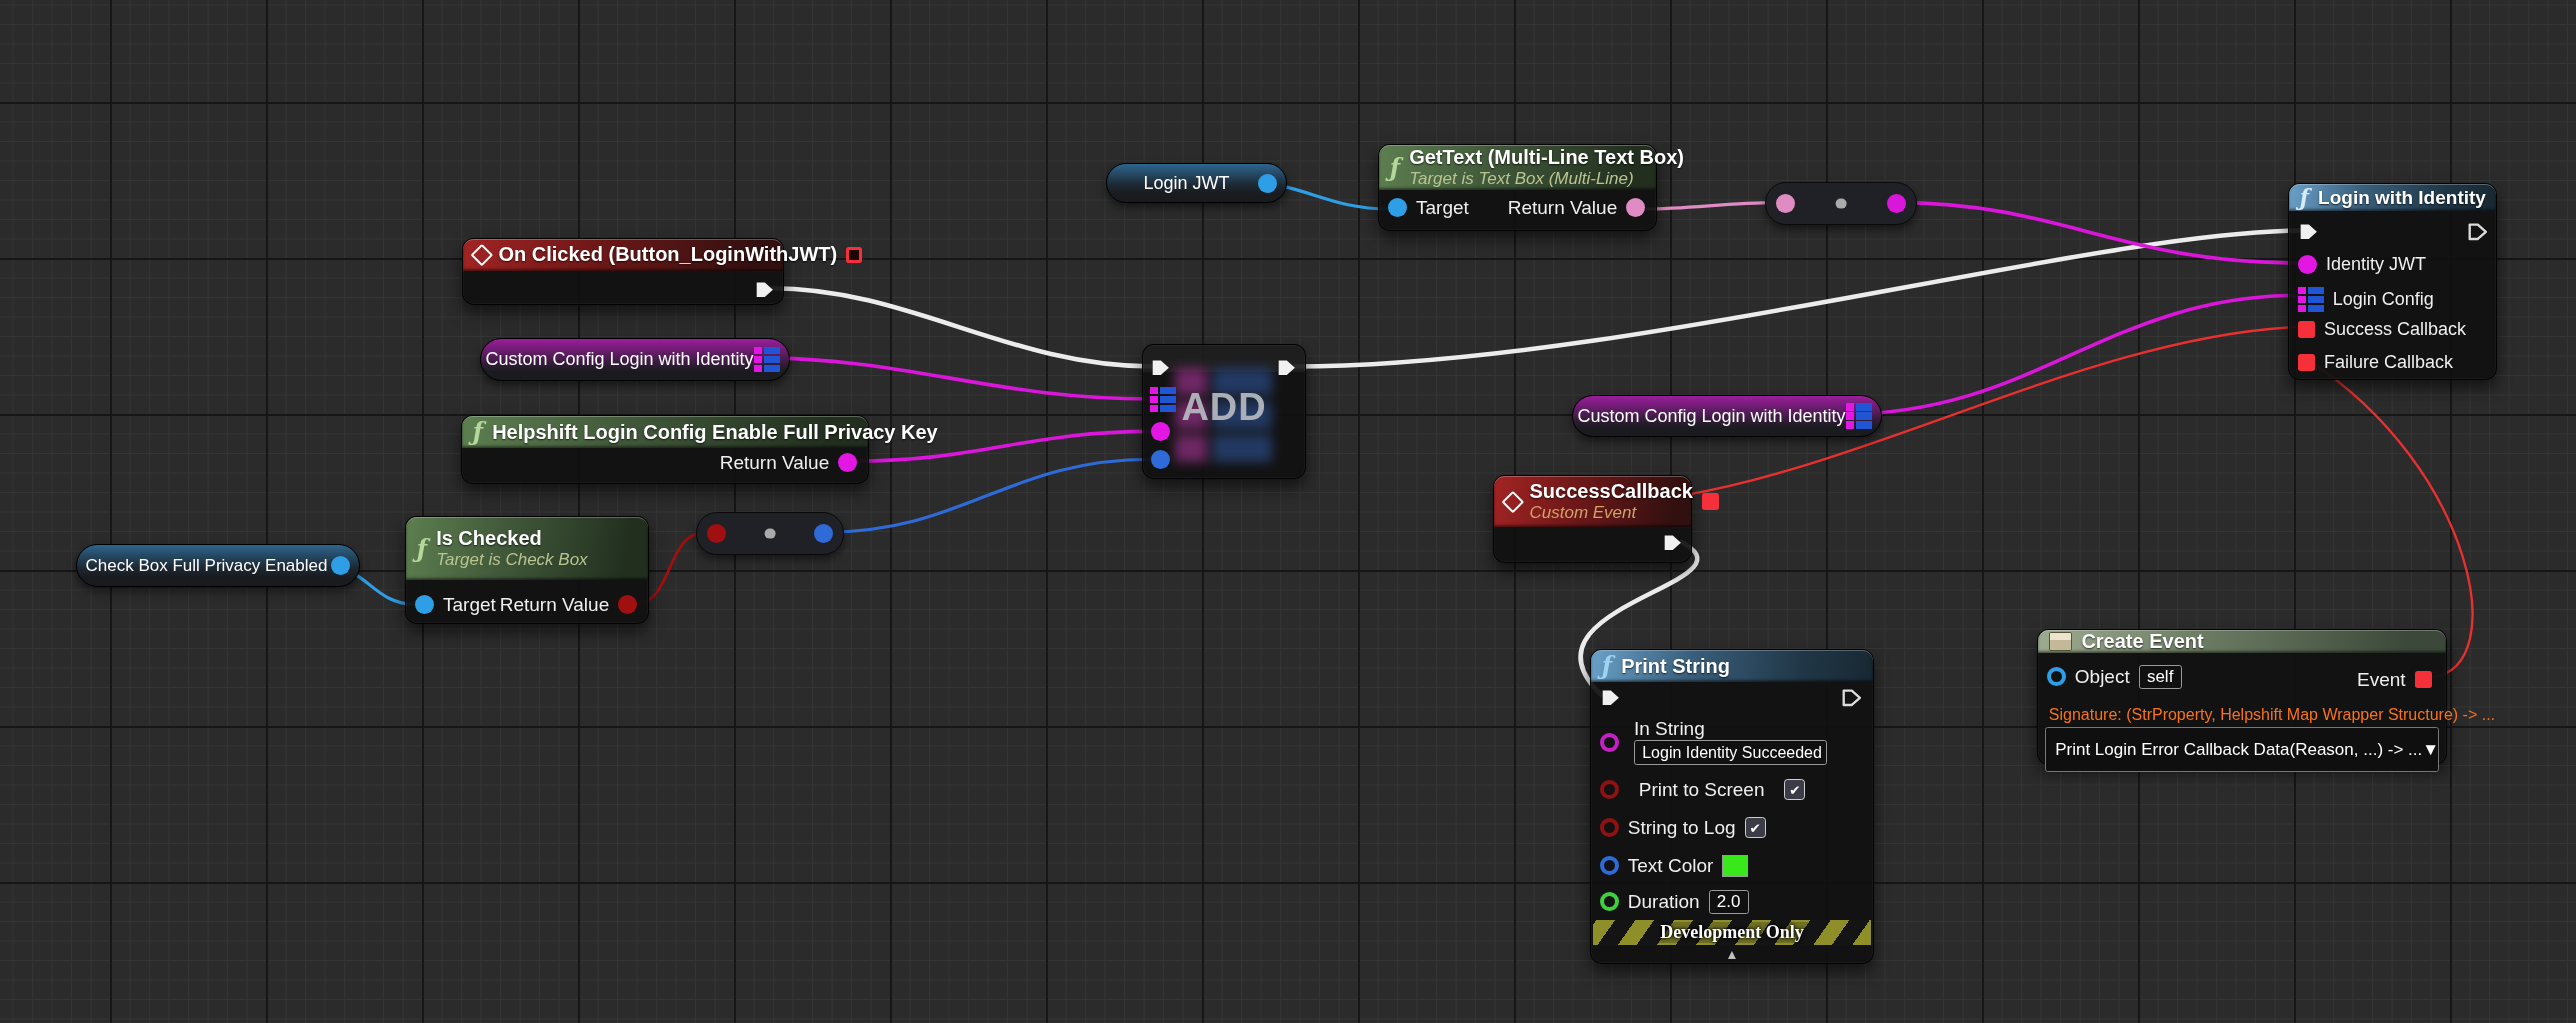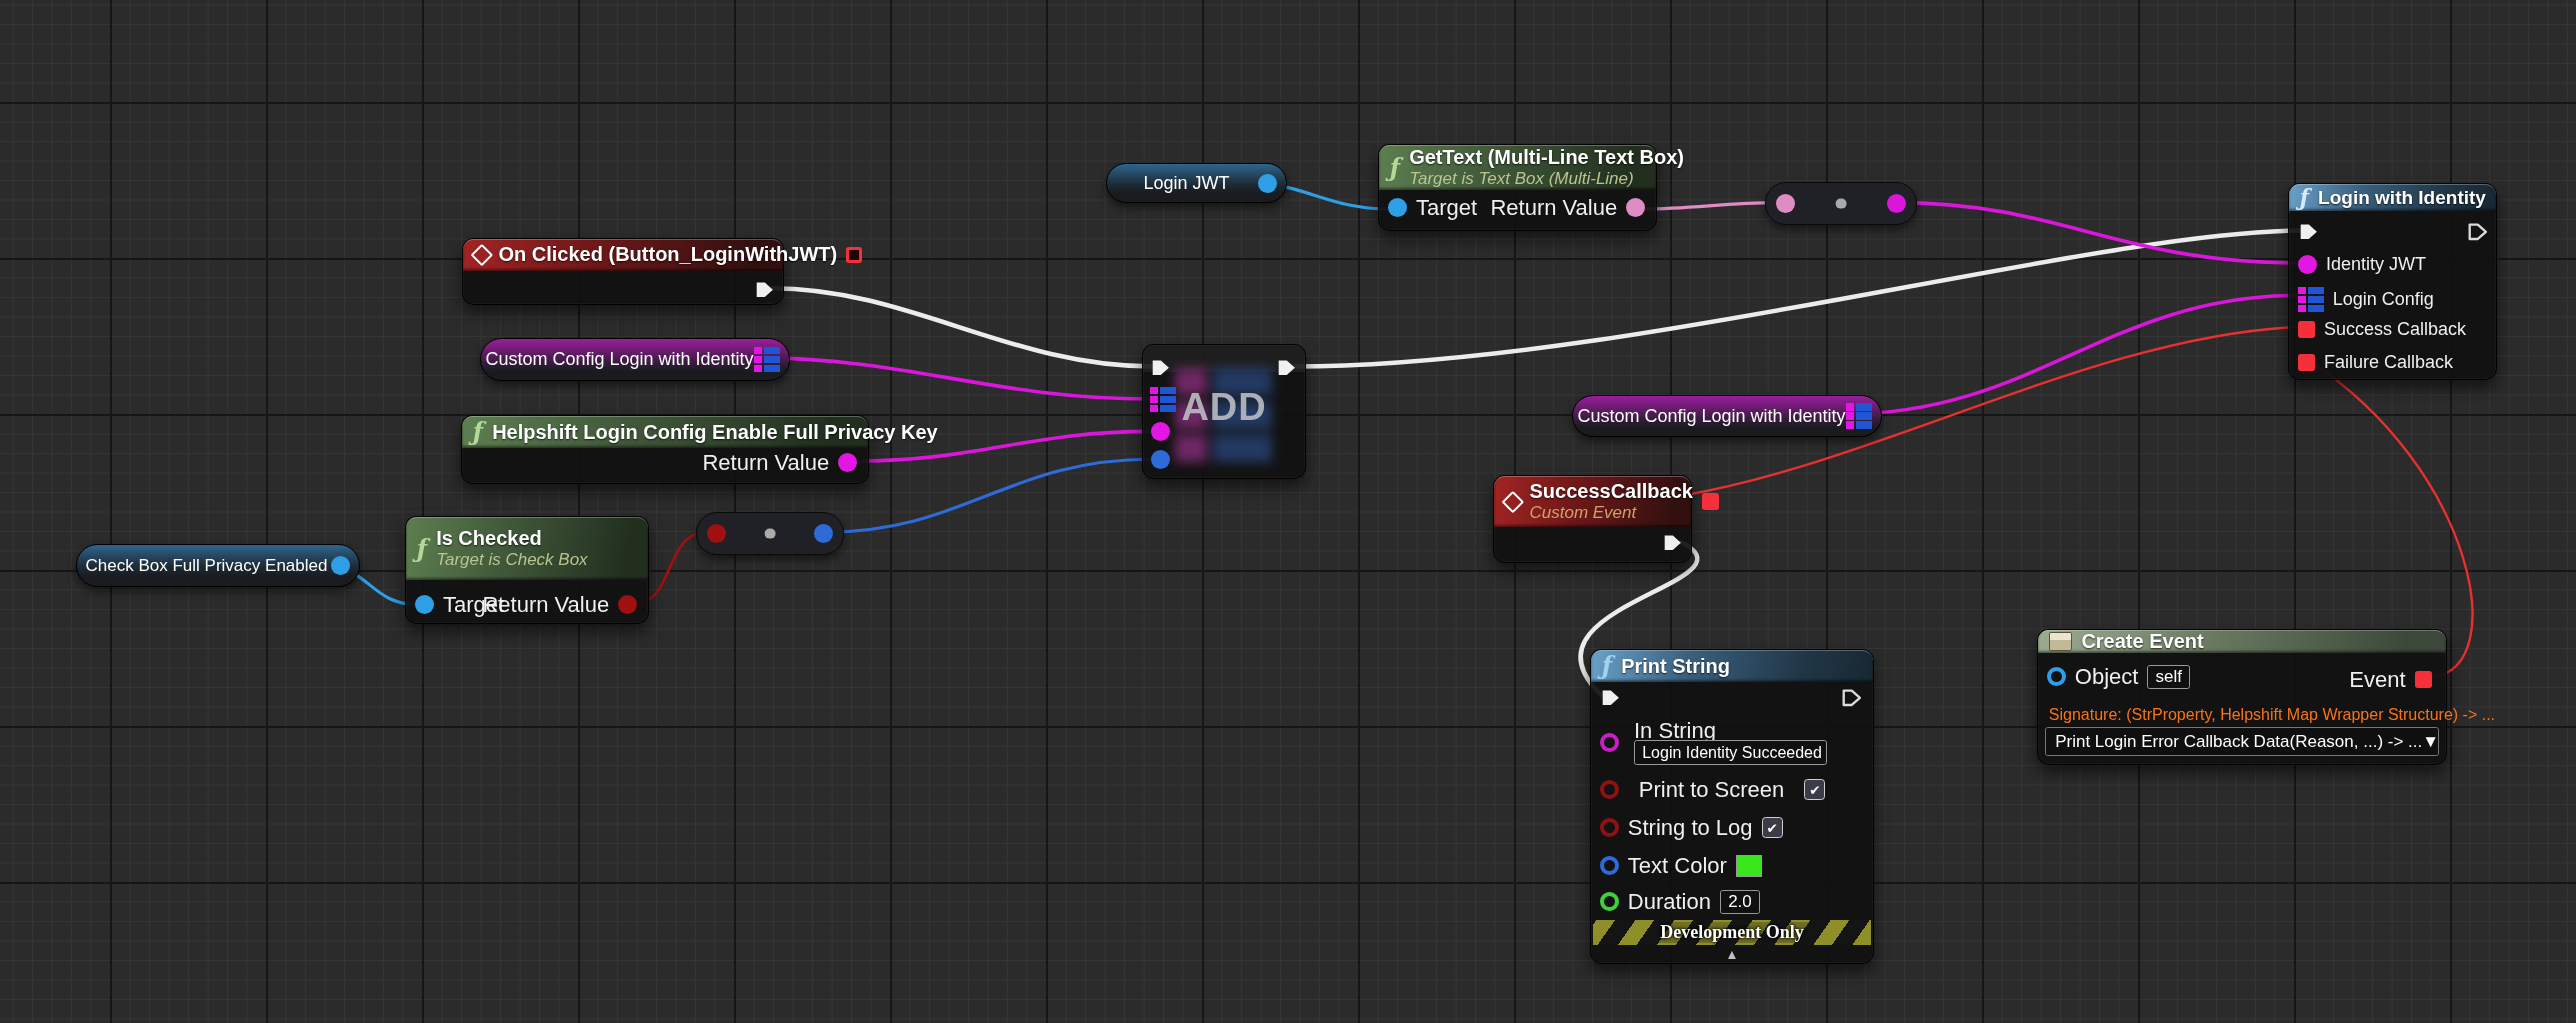--- a/index.html
+++ b/index.html
@@ -25,21 +25,21 @@
   .title{font-size:20px;font-weight:bold;color:#fff;text-shadow:0 0.9px 1.8px rgba(0,0,0,.7);white-space:nowrap;}
   .sub{font-size:17px;font-style:italic;white-space:nowrap;}
   .greenh .sub{color:#b9c492;} .redh .sub{color:#cfa36a;}
   .hcol{display:flex;flex-direction:column;line-height:1.18;}
   .ficon{font-family:"DejaVu Serif",serif;font-style:italic;font-weight:bold;font-size:24px;line-height:1;}
   .dia{width:11.7px;height:11.7px;border:2.7px solid #fff;transform:rotate(45deg);border-radius:1.8px;flex:none;}
   .boxicon{width:21.6px;height:17px;background:linear-gradient(180deg,#ece4cc 0 42%,#c3b897 42%);
     border:0.9px solid #55553d;border-radius:1.8px;flex:none;}
   .row{position:absolute;left:9px;display:flex;align-items:center;gap:9px;height:21.6px;}
   .row.right{left:auto;right:10.8px;flex-direction:row-reverse;}
-  .plabel{font-size:22px;color:#efefef;white-space:nowrap;}
+  .plabel{font-size:19px;color:#efefef;white-space:nowrap;}
   .circ{width:19px;height:19px;border-radius:50%;flex:none;}
   .circ.h{width:10.8px;height:10.8px;border:4px solid currentColor;background:transparent;}
   .sq{width:17px;height:17px;border-radius:2.7px;background:#f5303a;flex:none;}
   .sq.h{width:10px;height:10px;background:#1d0505;border:3.6px solid #f5303a;}
   .dot{width:10.8px;height:10.8px;border-radius:50%;background:#aaa;position:absolute;left:50%;top:50%;transform:translate(-50%,-50%);}
   .mapic{display:grid;grid-template-columns:8px 16px;grid-auto-rows:7.2px;gap:1.8px;flex:none;}
   .mapic i{display:block;} .mapic .k{background:#e316e3;} .mapic .v{background:#2055d5;}
   .vpill{position:absolute;z-index:2;border-radius:21.6px;border:0.9px solid #000;box-shadow:0 4.5px 9px rgba(0,0,0,.5);
     display:flex;align-items:center;justify-content:center;color:#fff;font-size:18px;}
   .bluev{background:linear-gradient(180deg,rgba(62,162,232,.55),rgba(62,162,232,.10) 55%,rgba(0,0,0,0) 78%),#191b1f;}
@@ -47,21 +47,21 @@
   .vpill .pinr{position:absolute;right:9px;}
   .rpill{position:absolute;z-index:2;background:#202126;border-radius:21px;border:0.9px solid #0a0a0a;box-shadow:0 4.5px 9px rgba(0,0,0,.5);}
   .rpill .lp{position:absolute;left:10px;top:10.8px;} .rpill .rp{position:absolute;right:10px;top:10.8px;}
   .execpin{flex:none;}
   .checkbox{width:19px;height:19px;background:#3c3c48;border:1.8px solid #cfcfcf;border-radius:3.6px;color:#fff;
     font-size:13.5px;display:flex;align-items:center;justify-content:center;flex:none;}
   .swatch{width:24px;height:20px;background:#38e81a;border:0.9px solid #999;flex:none;}
   .vbox{background:#101010;border:0.9px solid #9a9a9a;border-radius:2.7px;color:#fff;padding:0 7.2px;font-size:17px;
     display:flex;align-items:center;height:23.4px;white-space:nowrap;}
   .dd{position:absolute;background:#0f0f0f;border:0.9px solid #777;border-radius:2.7px;display:flex;align-items:center;
-    justify-content:space-between;padding:0 9px;color:#fff;font-size:17px;white-space:nowrap;}
+    justify-content:space-between;padding:8px 9px;color:#fff;font-size:17px;white-space:nowrap;}
   .sig{position:absolute;font-size:16px;color:#f97316;white-space:nowrap;}
   .stripe{position:absolute;left:1.8px;right:1.8px;height:25px;display:flex;align-items:center;justify-content:center;
     background:repeating-linear-gradient(-55deg,#8f8f2a 0 15.3px,#141414 15.3px 32px);}
   .stripe span{font-size:18px;font-weight:bold;color:#fff;text-shadow:0 0 3.6px #000,0 0 3.6px #000;background:rgba(20,20,20,.25);padding:0 5.4px;}
   .uparrow{position:absolute;left:0;right:0;text-align:center;color:#c0c0c0;font-size:13.5px;}
   .wm{position:absolute;left:32px;top:23.4px;display:grid;grid-template-columns:32px 59px;grid-auto-rows:27px;gap:6.3px;
     filter:blur(5.4px);opacity:.75;}
   .wm i{display:block;} .wm .k{background:#8d2f80;} .wm .v{background:#29477e;}
   .addtext{position:absolute;left:0;right:0;top:41px;text-align:center;font-weight:bold;font-size:38px;color:#b7bac1;
     opacity:.92;letter-spacing:0.9px;}

